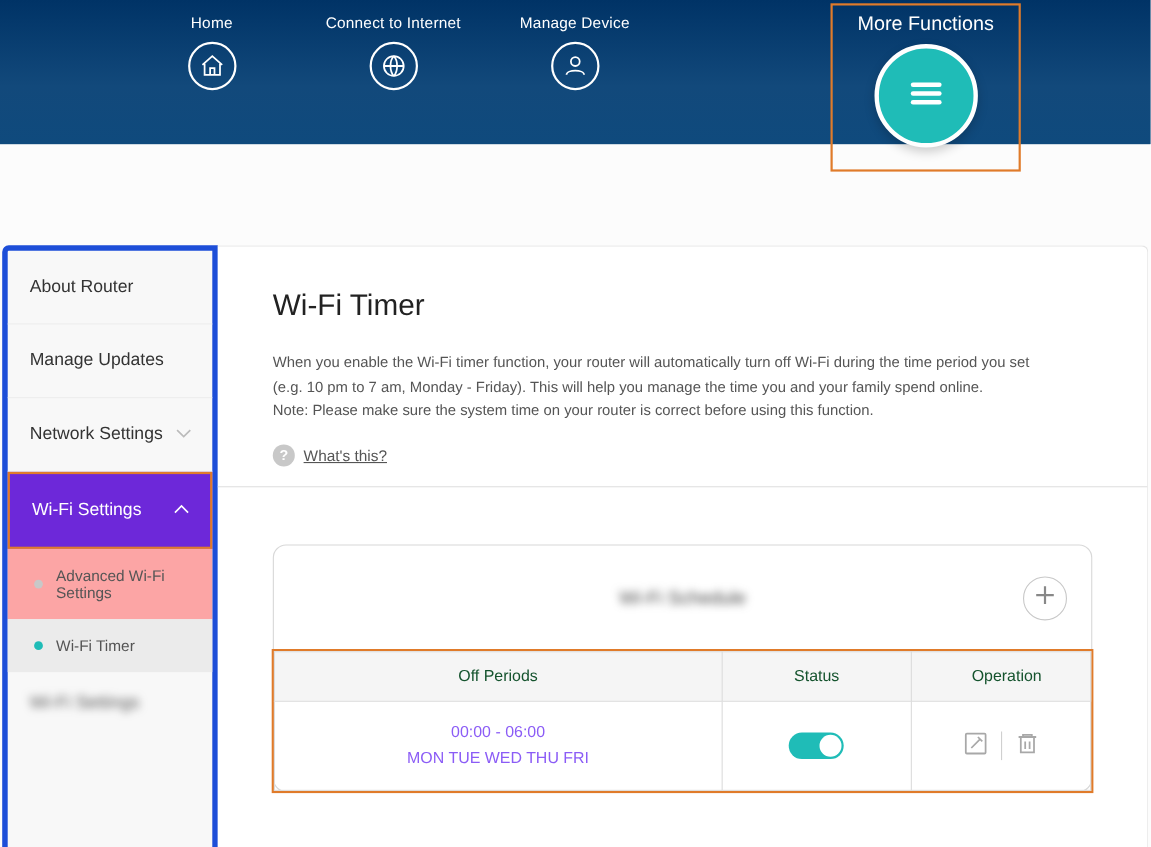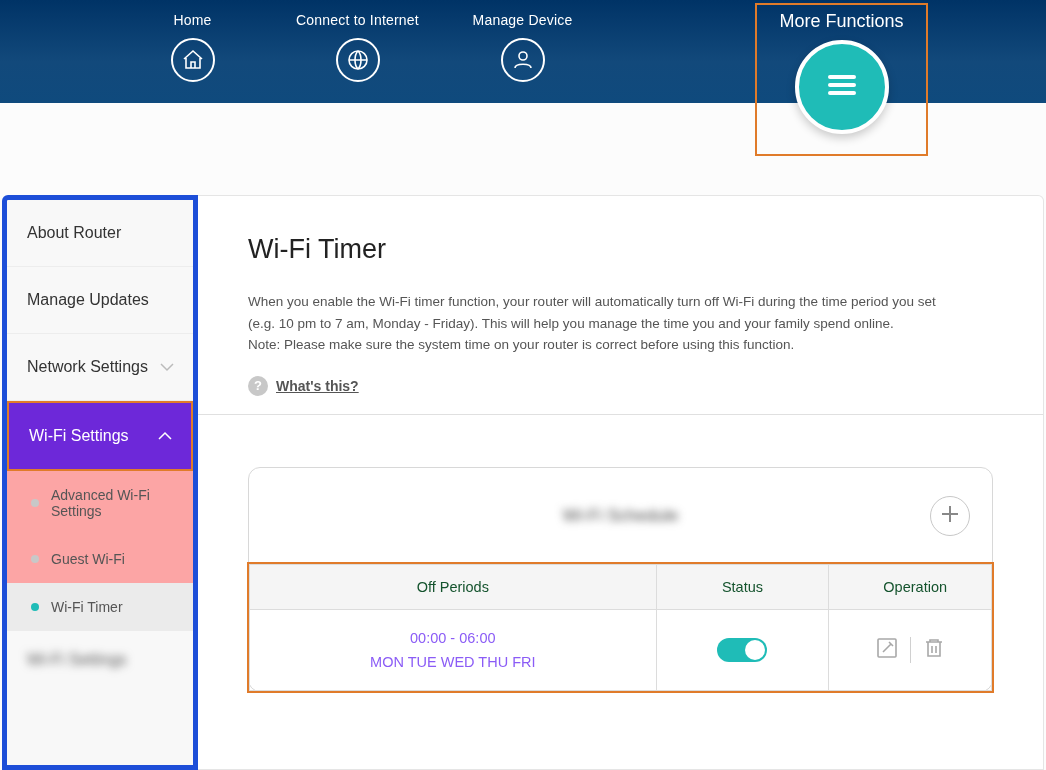--- a/index.html
+++ b/index.html
@@ -2,21 +2,21 @@
 <html><head>
 <meta charset="utf-8">
 <style>
   * { box-sizing: border-box; margin: 0; padding: 0; font-family: Arial, Helvetica, sans-serif; }
   body { background: #fcfcfc; width: 1046px; }
 
   
   .header {
     background: linear-gradient(to bottom, #003366 0%, #12497b 60%, #0f4a7d 100%);
     background-color: #0e4475;
-    height: 103px;
+    height: 131px;
     position: relative;
     display: flex;
     align-items: flex-start;
   }
   .nav-items { display: flex; padding-left: 110px; padding-top: 12px; gap: 0; }
   .nav-item { text-align: center; color: #fff; font-size: 14px; cursor: pointer; width: 165px; }
   .nav-item .label { margin-bottom: 10px; font-weight: 400; letter-spacing: 0.2px; }
   .nav-icon-circle {
     width: 44px; height: 44px; border-radius: 50%; border: 2px solid #fff;
     display: flex; align-items: center; justify-content: center; margin: 0 auto;
@@ -68,21 +68,21 @@
     flex: 1; background: #fff; border: 1px solid #e5e5e5; border-left: none;
     border-top-right-radius: 6px; padding: 38px 50px 30px 50px; position: relative;
   }
   .page-title { font-size: 27px; font-weight: 400; color: #222; margin-bottom: 26px; }
   .page-desc { font-size: 13.5px; color: #555; line-height: 1.6; max-width: 690px; }
   .whats-this { margin-top: 20px; display: flex; align-items: center; gap: 8px; }
   .q-circle {
     width: 20px; height: 20px; border-radius: 50%; background: #c8c8c8; color: #fff;
     display: flex; align-items: center; justify-content: center; font-size: 13px; font-weight: bold;
   }
-  .whats-link { color: #555; text-decoration: underline; font-size: 14px; cursor: pointer; font-weight: bold; }
+  .whats-link { color: #555; text-decoration: underline; font-size: 14px; cursor: pointer; }
   .divider { border-top: 1px solid #e0e0e0; margin: 18px -50px 0 -50px; }
 
   .schedule-card {
     border: 1px solid #d8d8d8; border-radius: 12px; margin-top: 52px; overflow: visible;
   }
   .schedule-header {
     height: 96px; display: flex; align-items: center; justify-content: center;
     position: relative;
   }
   .schedule-header .blur-title { filter: blur(4px); font-size: 17px; color: #444; }
@@ -189,24 +189,20 @@
       <span>Wi-Fi Settings</span>
       <span class="chev">
         <svg viewBox="0 0 16 10">
             <path d="M2 8 L8 2 L14 8" stroke="#fff" stroke-width="1.5" fill="none"></path>
           </svg>
       </span>
     </div>
     <div class="sidebar-sub">
       <span class="dot"></span>
       <span>Advanced Wi-Fi Settings</span>
-    </div>
-    <div class="sidebar-sub">
-      <span class="dot"></span>
-      <span>Guest Wi-Fi</span>
     </div>
     <div class="sidebar-sub selected">
       <span class="dot"></span>
       <span>Wi-Fi Timer</span>
     </div>
     <div class="sidebar-blur">Wi-Fi Settings</div>
   </div>
 
   <div class="main">
     <h1 class="page-title">Wi-Fi Timer</h1>

